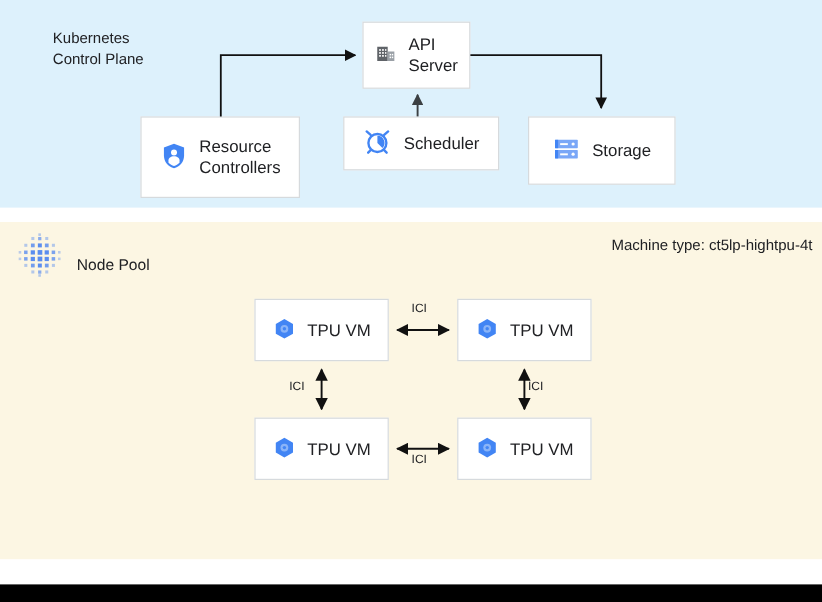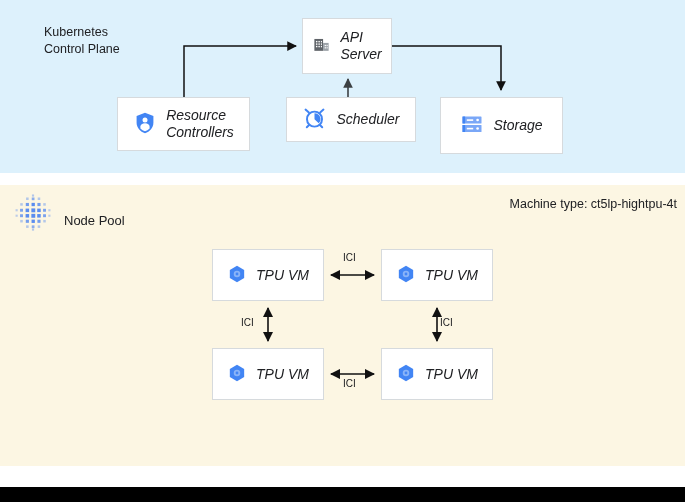--- a/index.html
+++ b/index.html
@@ -75,30 +75,29 @@
     display: flex;
     align-items: center;
     justify-content: center;
     gap: 9px;
     font-size: 14px;
     color: #202124;
   }
   .node-box .label {
     line-height: 17px;
     white-space: pre-line;
-    font-style: italic;
   }
   .node-box .icon {
     flex: 0 0 auto;
     display: block;
   }
 
   
   #box-api-server   { left: 302px; top: 18px;  width: 90px;  height: 56px; }
-  #box-resource-ctl { left: 117px; top: 97px;  width: 133px; height: 54px; }
+  #box-resource-ctl { left: 117px; top: 97px;  width: 133px; height: 68px; }
   #box-scheduler    { left: 286px; top: 97px;  width: 130px; height: 45px; }
   #box-storage      { left: 440px; top: 97px;  width: 123px; height: 57px; text-align: center; }
 
   
   #box-tpu-0 { left: 212px; top: 249px; width: 112px; height: 52px; }
   #box-tpu-1 { left: 381px; top: 249px; width: 112px; height: 52px; }
   #box-tpu-2 { left: 212px; top: 348px; width: 112px; height: 52px; }
   #box-tpu-3 { left: 381px; top: 348px; width: 112px; height: 52px; }
 
   

